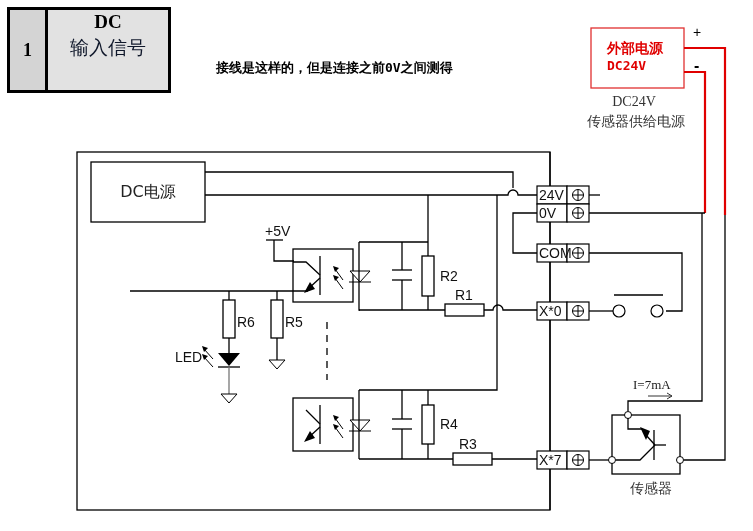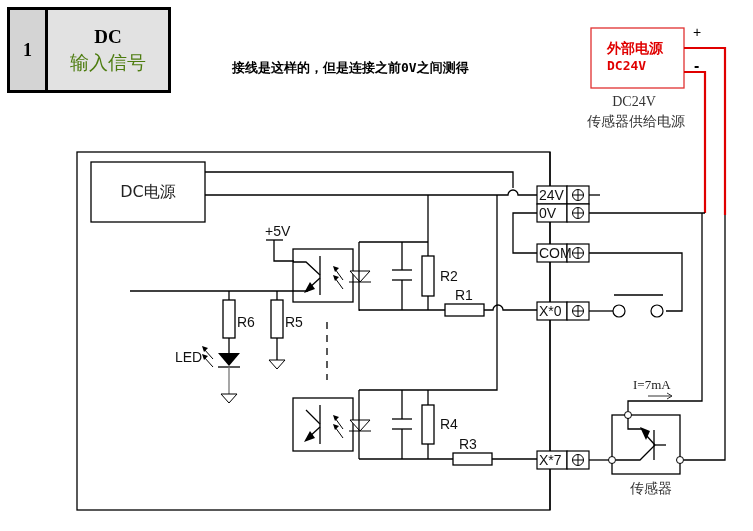--- a/index.html
+++ b/index.html
@@ -11,27 +11,27 @@
   .term { font-family:"Liberation Sans", sans-serif; font-size:14px; fill:#111; }
   .han { font-family:"DejaVu Sans", sans-serif; }
 </style>
 </head>
 <body>
 
 <div style="position:absolute;left:7px;top:7px;width:164px;height:86px;border:3px solid #000;background:#e2e2e2;box-sizing:border-box;">
   <div style="position:absolute;left:0;top:0;width:35px;height:100%;background:#d4d4d4;border-right:3px solid #000;display:flex;align-items:center;justify-content:center;">
     <span style="font-family:'Liberation Serif',serif;font-weight:bold;font-size:18px;">1</span>
   </div>
-  <div style="position:absolute;left:38px;top:0;right:0;height:100%;display:flex;flex-direction:column;align-items:center;justify-content:center;">
+  <div style="position:absolute;left:38px;top:0;right:0;height:100%;display:flex;flex-direction:column;align-items:center;">
     <span style="font-family:'Liberation Serif',serif;font-weight:bold;font-size:19px;line-height:24px;">DC</span>
-    <span style="font-family:'DejaVu Sans',sans-serif;font-size:19px;line-height:26px;color:#4d7c0f;">输入信号</span>
+    <span style="font-family:'DejaVu Sans',sans-serif;font-size:19px;line-height:26px;color:#0f172a;">输入信号</span>
   </div>
 </div>
 
-<div style="position:absolute;left:232px;top:60px;font-family:'DejaVu Sans Mono',monospace;font-weight:bold;font-size:13px;line-height:15px;color:#000;">
+<div style="position:absolute;left:216px;top:60px;font-family:'DejaVu Sans Mono',monospace;font-weight:bold;font-size:13px;line-height:15px;color:#000;">
   <div>接线是这样的，但是连接之前0V之间测得</div>
 </div>
 
 <svg width="753" height="531" viewBox="0 0 753 531">
 
   <rect x="591" y="28" width="93" height="60" fill="#fff" stroke="#e03030" stroke-width="1.3"></rect>
   <text x="607" y="53" class="han" font-size="14" font-weight="bold" fill="#e00000">外部电源</text>
   <text x="607" y="70" font-family="'DejaVu Sans Mono', monospace" font-size="13" font-weight="bold" fill="#e00000">DC24V</text>
   <text x="693" y="37" font-family="'Liberation Sans', sans-serif" font-size="14" fill="#000">+</text>
   <text x="694" y="71" font-family="'Liberation Sans', sans-serif" font-size="16" font-weight="bold" fill="#000">-</text>

